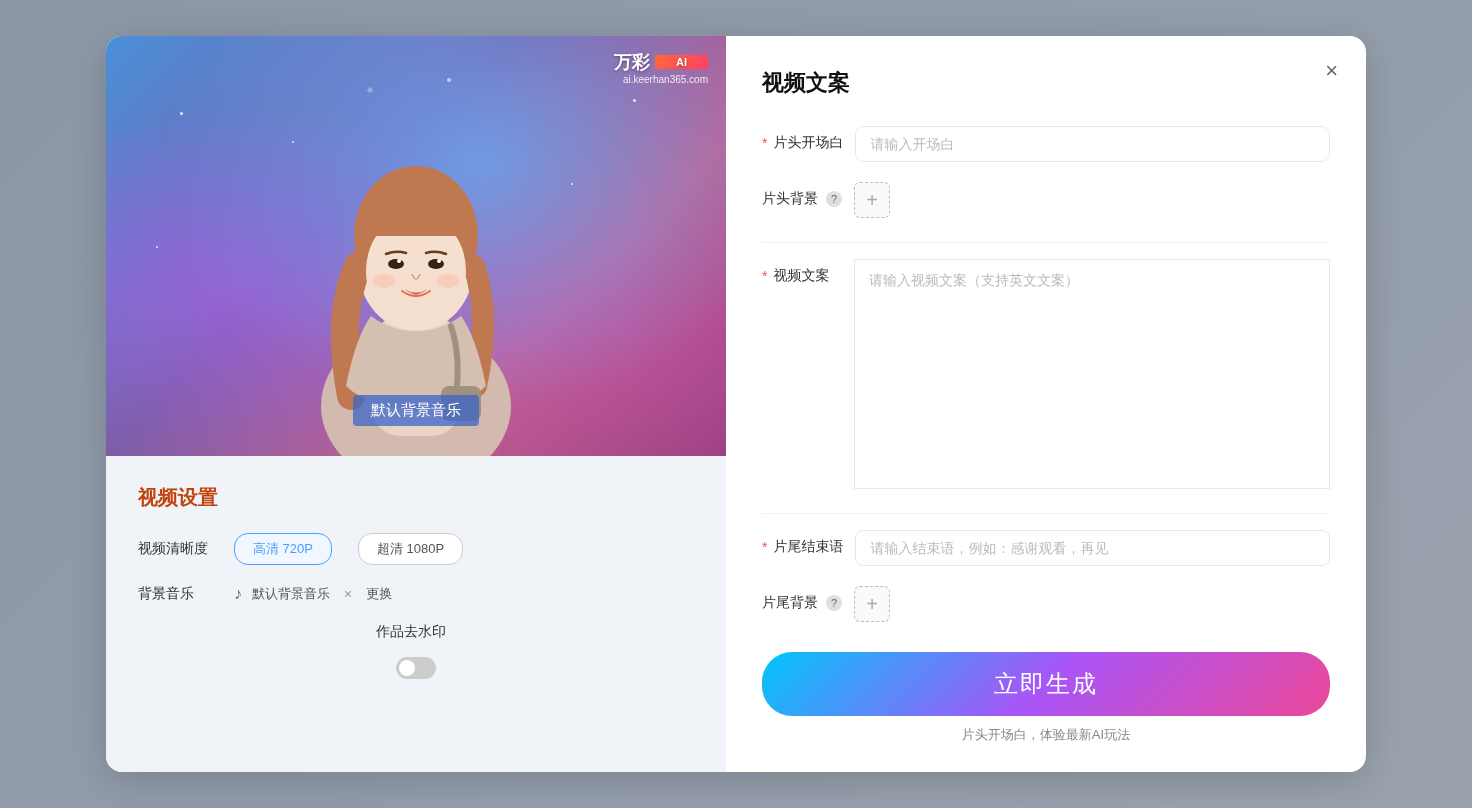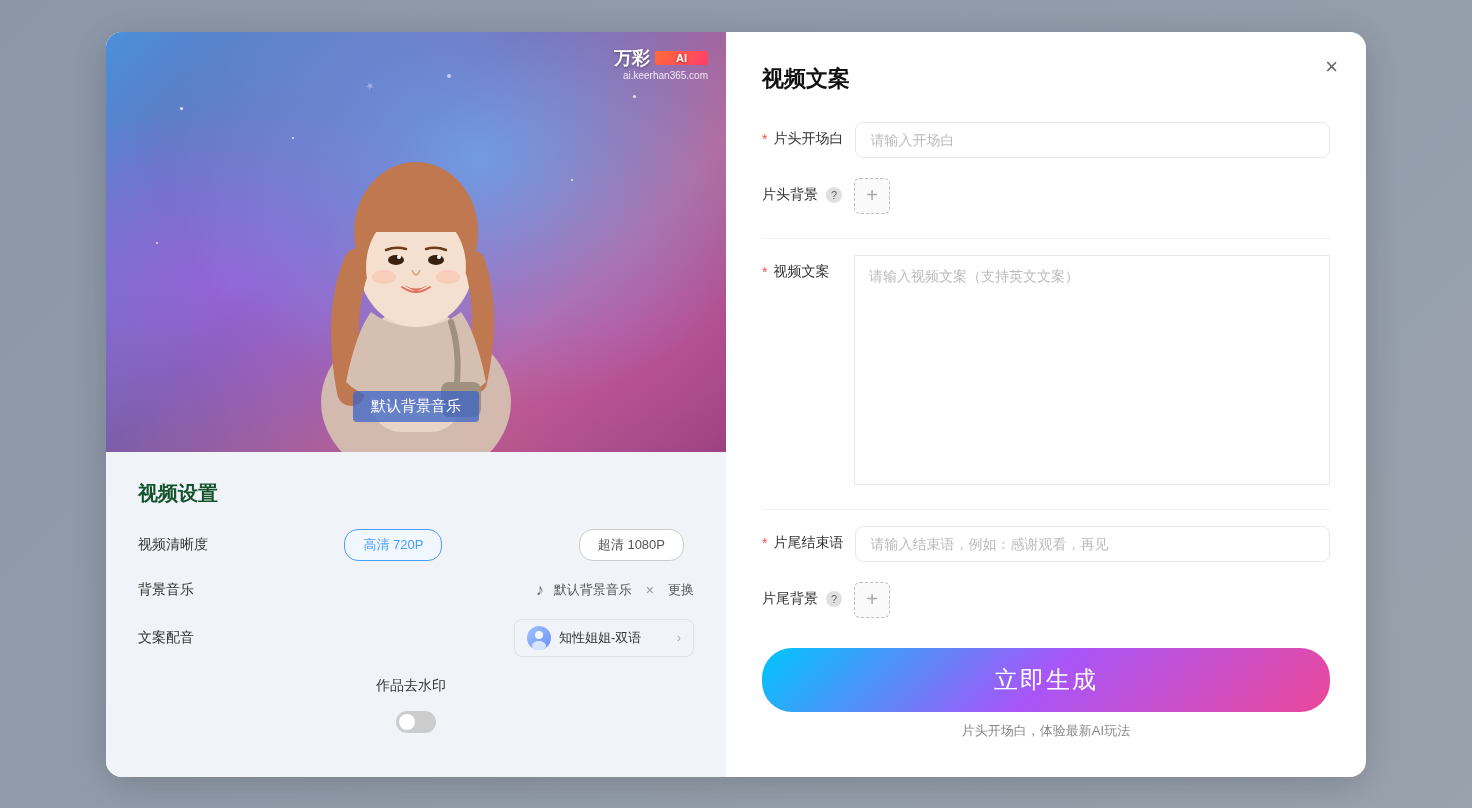--- a/index.html
+++ b/index.html
@@ -140,30 +140,29 @@
       z-index: 10;
     }
 
     .video-settings {
       padding: 28px 32px 0 32px;
     }
 
     .settings-title {
       font-size: 20px;
       font-weight: 700;
-      color: #14532d;
+      color: #c2410c;
       margin-bottom: 22px;
     }
 
     .setting-row {
       display: flex;
       align-items: center;
       margin-bottom: 20px;
       gap: 16px;
-      justify-content: space-between;
     }
 
     .setting-label {
       font-size: 14px;
       color: #333;
       width: 80px;
       min-width: 80px;
     }
 
     .quality-btn {
@@ -514,33 +513,20 @@
         <div class="setting-row">
           <span class="setting-label">背景音乐</span>
           <div class="music-control">
             <span class="music-icon">♪</span>
             <span class="music-name">默认背景音乐</span>
             <button class="music-remove">×</button>
             <button class="music-change">更换</button>
           </div>
         </div>
 
-        <div class="setting-row">
-          <span class="setting-label">文案配音</span>
-          <div class="voice-selector">
-            <div class="voice-avatar">
-              <svg width="24" height="24" viewBox="0 0 24 24">
-                <circle cx="12" cy="9" r="4" fill="rgba(255,255,255,0.9)"></circle>
-                <ellipse cx="12" cy="20" rx="7" ry="5" fill="rgba(255,255,255,0.7)"></ellipse>
-              </svg>
-            </div>
-            <span class="voice-name">知性姐姐-双语</span>
-            <span class="voice-arrow">›</span>
-          </div>
-        </div>
 
         <div class="setting-row watermark-toggle-row">
           <span class="setting-label">作品去水印</span>
           <div class="toggle-switch">
             <div class="knob"></div>
           </div>
         </div>
       </div>
     </div>
 

